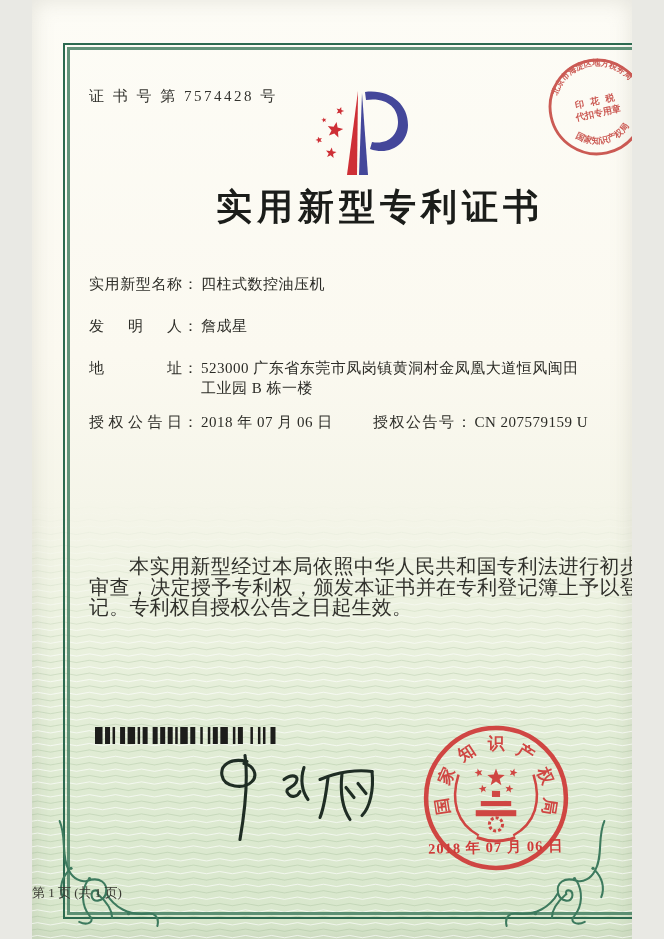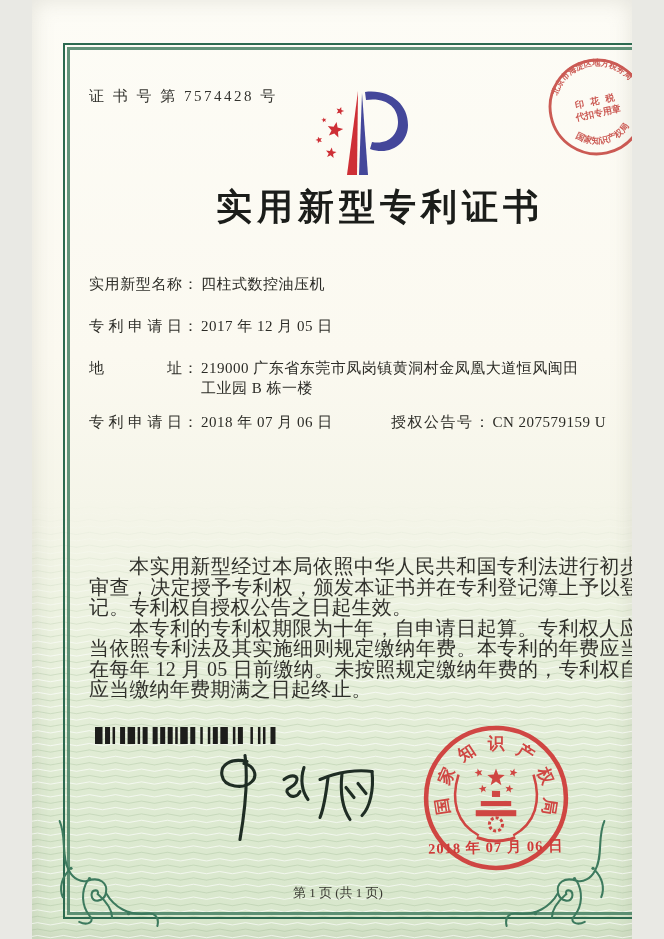--- a/index.html
+++ b/index.html
@@ -21,33 +21,33 @@
   .tax-stamp{position:absolute;left:514px;top:56px;z-index:4;transform:rotate(-12deg);opacity:.88}
   .title{position:absolute;left:16px;top:183px;width:664px;margin:0;z-index:4;text-align:center;
     font-size:36px;font-weight:bold;letter-spacing:5px;color:#1b1d1a}
   .fields{position:absolute;left:57px;top:274px;width:560px;z-index:4;font-size:15px;line-height:20px}
   .frow{position:relative;margin-bottom:22px;white-space:nowrap}
   .frow.addr-row{margin-bottom:14px}
   .flabel{display:inline-block;width:93px;text-align:justify;text-align-last:justify;vertical-align:top;color:#2e2e29}
   .colon{margin:0 3px 0 1px}
   .fvalue{letter-spacing:.5px}
   .addr-lines{display:inline-block;white-space:nowrap;vertical-align:top}
-  .pair2{position:absolute;left:302px;top:0}
+  .pair2{position:absolute;left:284px;top:0}
   .pair2 .flabel{width:auto;letter-spacing:1.5px}
   .body-text{position:absolute;left:57px;top:556px;width:551px;z-index:4;font-size:20px;line-height:20.5px;
     text-align:justify;letter-spacing:.2px;color:#30302b}
   .body-text p{margin:0;text-indent:2em}
   .barcode{position:absolute;left:63px;top:727px;z-index:4}
   .director{position:absolute;left:88px;top:783px;z-index:4;font-size:16px;letter-spacing:3px;color:#23251f}
   .director div{margin-bottom:13px}
   .signature{position:absolute;left:168px;top:748px;z-index:5}
   .seal{position:absolute;left:388px;top:722px;z-index:4;opacity:.93}
   .seal-date{position:absolute;left:396px;top:838px;z-index:6;font-size:14.5px;letter-spacing:1px;
     color:#cf3a38;transform:rotate(-1.5deg);white-space:nowrap;font-weight:bold}
-  .footer{position:absolute;left:0;top:884px;width:612px;z-index:4;text-align:center;font-size:13px;color:#3a3a33}
+  .footer{position:absolute;left:0;top:884px;width:612px;z-index:4;text-align:left;font-size:13px;color:#3a3a33}
 </style>
 </head>
 <body>
 
 <div class="page">
 
   <svg class="waves" id="waves" width="664" height="939">
       <path d="M-14 495.0 q6.5 2.3 13 0 q6.5 -2.3 13 0 q6.5 2.3 13 0 q6.5 -2.3 13 0 q6.5 2.3 13 0 q6.5 -2.3 13 0 q6.5 2.3 13 0 q6.5 -2.3 13 0 q6.5 2.3 13 0 q6.5 -2.3 13 0 q6.5 2.3 13 0 q6.5 -2.3 13 0 q6.5 2.3 13 0 q6.5 -2.3 13 0 q6.5 2.3 13 0 q6.5 -2.3 13 0 q6.5 2.3 13 0 q6.5 -2.3 13 0 q6.5 2.3 13 0 q6.5 -2.3 13 0 q6.5 2.3 13 0 q6.5 -2.3 13 0 q6.5 2.3 13 0 q6.5 -2.3 13 0 q6.5 2.3 13 0 q6.5 -2.3 13 0 q6.5 2.3 13 0 q6.5 -2.3 13 0 q6.5 2.3 13 0 q6.5 -2.3 13 0 q6.5 2.3 13 0 q6.5 -2.3 13 0 q6.5 2.3 13 0 q6.5 -2.3 13 0 q6.5 2.3 13 0 q6.5 -2.3 13 0 q6.5 2.3 13 0 q6.5 -2.3 13 0 q6.5 2.3 13 0 q6.5 -2.3 13 0 q6.5 2.3 13 0 q6.5 -2.3 13 0 q6.5 2.3 13 0 q6.5 -2.3 13 0 q6.5 2.3 13 0 q6.5 -2.3 13 0 q6.5 2.3 13 0 q6.5 -2.3 13 0 q6.5 2.3 13 0 q6.5 -2.3 13 0 q6.5 2.3 13 0 q6.5 -2.3 13 0 q6.5 2.3 13 0 q6.5 -2.3 13 0 q6.5 2.3 13 0 q6.5 -2.3 13 0" fill="none" stroke="rgba(125,160,115,0.22)" stroke-opacity="0.00" stroke-width="1"></path>
       <path d="M-14 501.4 q6.5 2.3 13 0 q6.5 -2.3 13 0 q6.5 2.3 13 0 q6.5 -2.3 13 0 q6.5 2.3 13 0 q6.5 -2.3 13 0 q6.5 2.3 13 0 q6.5 -2.3 13 0 q6.5 2.3 13 0 q6.5 -2.3 13 0 q6.5 2.3 13 0 q6.5 -2.3 13 0 q6.5 2.3 13 0 q6.5 -2.3 13 0 q6.5 2.3 13 0 q6.5 -2.3 13 0 q6.5 2.3 13 0 q6.5 -2.3 13 0 q6.5 2.3 13 0 q6.5 -2.3 13 0 q6.5 2.3 13 0 q6.5 -2.3 13 0 q6.5 2.3 13 0 q6.5 -2.3 13 0 q6.5 2.3 13 0 q6.5 -2.3 13 0 q6.5 2.3 13 0 q6.5 -2.3 13 0 q6.5 2.3 13 0 q6.5 -2.3 13 0 q6.5 2.3 13 0 q6.5 -2.3 13 0 q6.5 2.3 13 0 q6.5 -2.3 13 0 q6.5 2.3 13 0 q6.5 -2.3 13 0 q6.5 2.3 13 0 q6.5 -2.3 13 0 q6.5 2.3 13 0 q6.5 -2.3 13 0 q6.5 2.3 13 0 q6.5 -2.3 13 0 q6.5 2.3 13 0 q6.5 -2.3 13 0 q6.5 2.3 13 0 q6.5 -2.3 13 0 q6.5 2.3 13 0 q6.5 -2.3 13 0 q6.5 2.3 13 0 q6.5 -2.3 13 0 q6.5 2.3 13 0 q6.5 -2.3 13 0 q6.5 2.3 13 0 q6.5 -2.3 13 0 q6.5 2.3 13 0 q6.5 -2.3 13 0" fill="none" stroke="rgba(255,255,255,0.65)" stroke-opacity="0.04" stroke-width="1"></path>
       <path d="M-14 507.8 q6.5 2.3 13 0 q6.5 -2.3 13 0 q6.5 2.3 13 0 q6.5 -2.3 13 0 q6.5 2.3 13 0 q6.5 -2.3 13 0 q6.5 2.3 13 0 q6.5 -2.3 13 0 q6.5 2.3 13 0 q6.5 -2.3 13 0 q6.5 2.3 13 0 q6.5 -2.3 13 0 q6.5 2.3 13 0 q6.5 -2.3 13 0 q6.5 2.3 13 0 q6.5 -2.3 13 0 q6.5 2.3 13 0 q6.5 -2.3 13 0 q6.5 2.3 13 0 q6.5 -2.3 13 0 q6.5 2.3 13 0 q6.5 -2.3 13 0 q6.5 2.3 13 0 q6.5 -2.3 13 0 q6.5 2.3 13 0 q6.5 -2.3 13 0 q6.5 2.3 13 0 q6.5 -2.3 13 0 q6.5 2.3 13 0 q6.5 -2.3 13 0 q6.5 2.3 13 0 q6.5 -2.3 13 0 q6.5 2.3 13 0 q6.5 -2.3 13 0 q6.5 2.3 13 0 q6.5 -2.3 13 0 q6.5 2.3 13 0 q6.5 -2.3 13 0 q6.5 2.3 13 0 q6.5 -2.3 13 0 q6.5 2.3 13 0 q6.5 -2.3 13 0 q6.5 2.3 13 0 q6.5 -2.3 13 0 q6.5 2.3 13 0 q6.5 -2.3 13 0 q6.5 2.3 13 0 q6.5 -2.3 13 0 q6.5 2.3 13 0 q6.5 -2.3 13 0 q6.5 2.3 13 0 q6.5 -2.3 13 0 q6.5 2.3 13 0 q6.5 -2.3 13 0 q6.5 2.3 13 0 q6.5 -2.3 13 0" fill="none" stroke="rgba(125,160,115,0.22)" stroke-opacity="0.08" stroke-width="1"></path>
@@ -179,36 +179,35 @@
     </text>
   </svg>
 
   <h1 class="title">实用新型专利证书</h1>
 
   <div class="fields">
     <div class="frow">
       <span class="flabel">实用新型名称</span><span class="colon">：</span><span class="fvalue">四柱式数控油压机</span>
     </div>
     <div class="frow">
-      <span class="flabel">专利申请日</span><span class="colon">：</span><span class="fvalue">2017 年 12 月 05 日</span>
+      <span class="flabel">发明人</span><span class="colon">：</span><span class="fvalue">詹成星</span>
     </div>
     <div class="frow addr-row">
-      <span class="flabel">地址</span><span class="colon">：</span><span class="fvalue addr-lines"><span>219000 广东省东莞市凤岗镇黄洞村金凤凰大道恒风闽田</span><br><span>工业园 B 栋一楼</span></span>
+      <span class="flabel">地址</span><span class="colon">：</span><span class="fvalue addr-lines"><span>523000 广东省东莞市凤岗镇黄洞村金凤凰大道恒风闽田</span><br><span>工业园 B 栋一楼</span></span>
     </div>
     <div class="frow grant-row">
-      <span class="flabel">专利申请日</span><span class="colon">：</span><span class="fvalue">2018 年 07 月 06 日</span>
+      <span class="flabel">授权公告日</span><span class="colon">：</span><span class="fvalue">2018 年 07 月 06 日</span>
       <span class="pair2">
         <span class="flabel">授权公告号</span><span class="colon">：</span><span class="fvalue">CN 207579159 U</span>
       </span>
     </div>
   </div>
 
   <div class="body-text">
     <p>本实用新型经过本局依照中华人民共和国专利法进行初步审查，决定授予专利权，颁发本证书并在专利登记簿上予以登记。专利权自授权公告之日起生效。</p>
-    <p>本专利的专利权期限为十年，自申请日起算。专利权人应当依照专利法及其实施细则规定缴纳年费。本专利的年费应当在每年 12 月 05 日前缴纳。未按照规定缴纳年费的，专利权自应当缴纳年费期满之日起终止。</p>
   </div>
 
   <svg class="barcode" id="barcode" width="183" height="17" preserveAspectRatio="none" viewBox="0 0 73 16">
       <rect x="0" y="0" width="3" height="16" fill="#1d1d1b"></rect>
       <rect x="4" y="0" width="2" height="16" fill="#1d1d1b"></rect>
       <rect x="7" y="0" width="1" height="16" fill="#1d1d1b"></rect>
       <rect x="10" y="0" width="2" height="16" fill="#1d1d1b"></rect>
       <rect x="13" y="0" width="3" height="16" fill="#1d1d1b"></rect>
       <rect x="17" y="0" width="1" height="16" fill="#1d1d1b"></rect>
       <rect x="19" y="0" width="2" height="16" fill="#1d1d1b"></rect>

